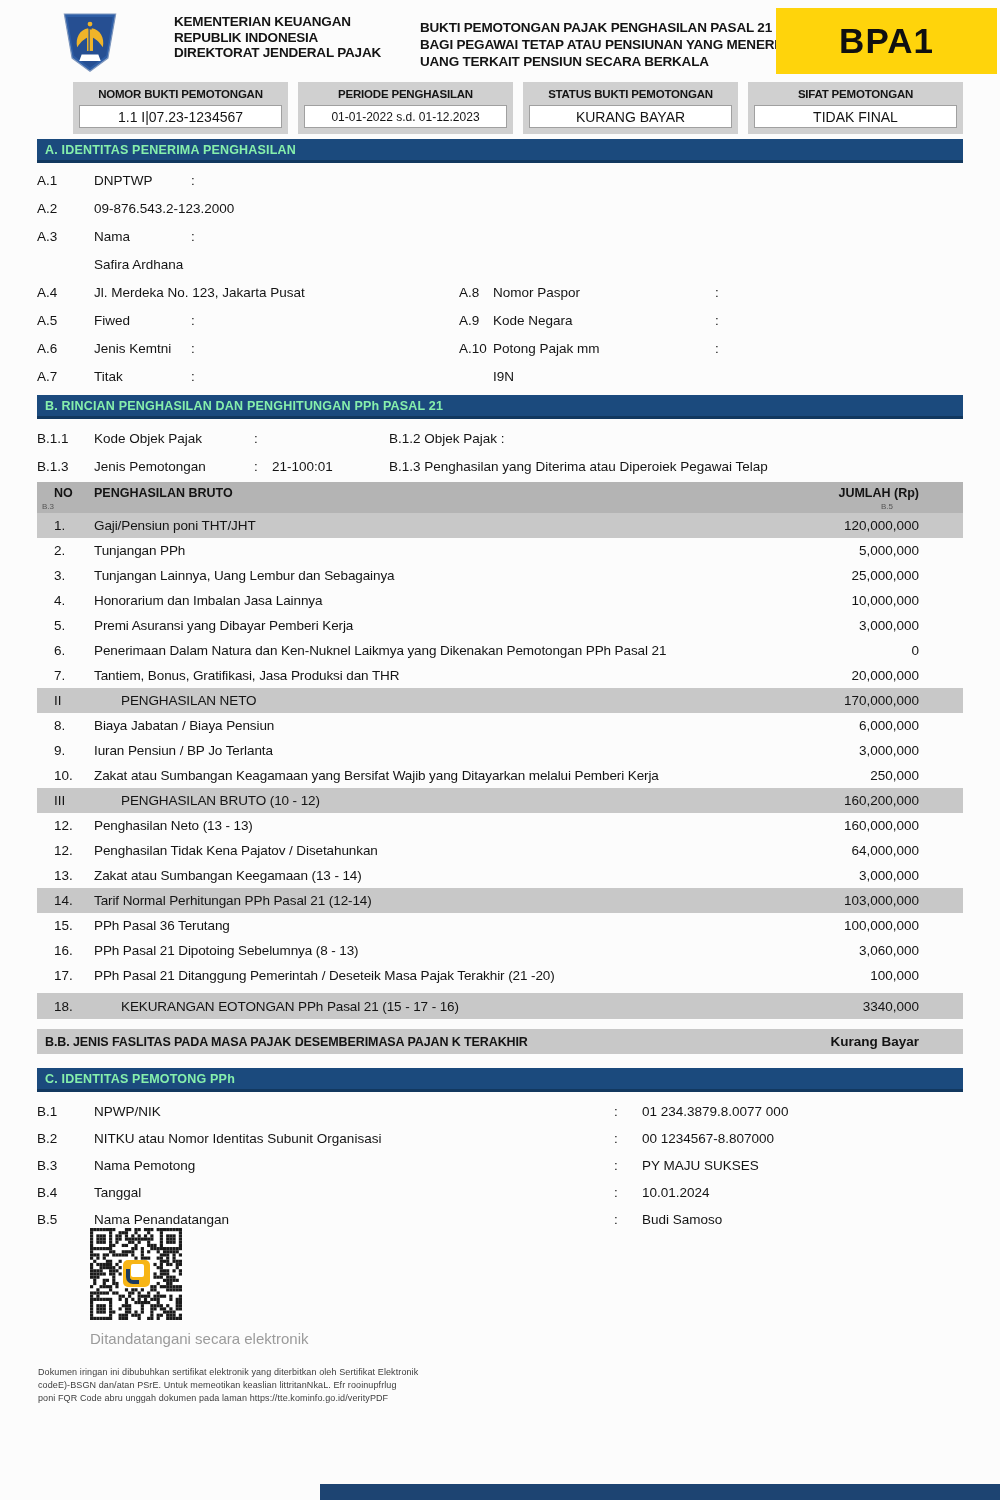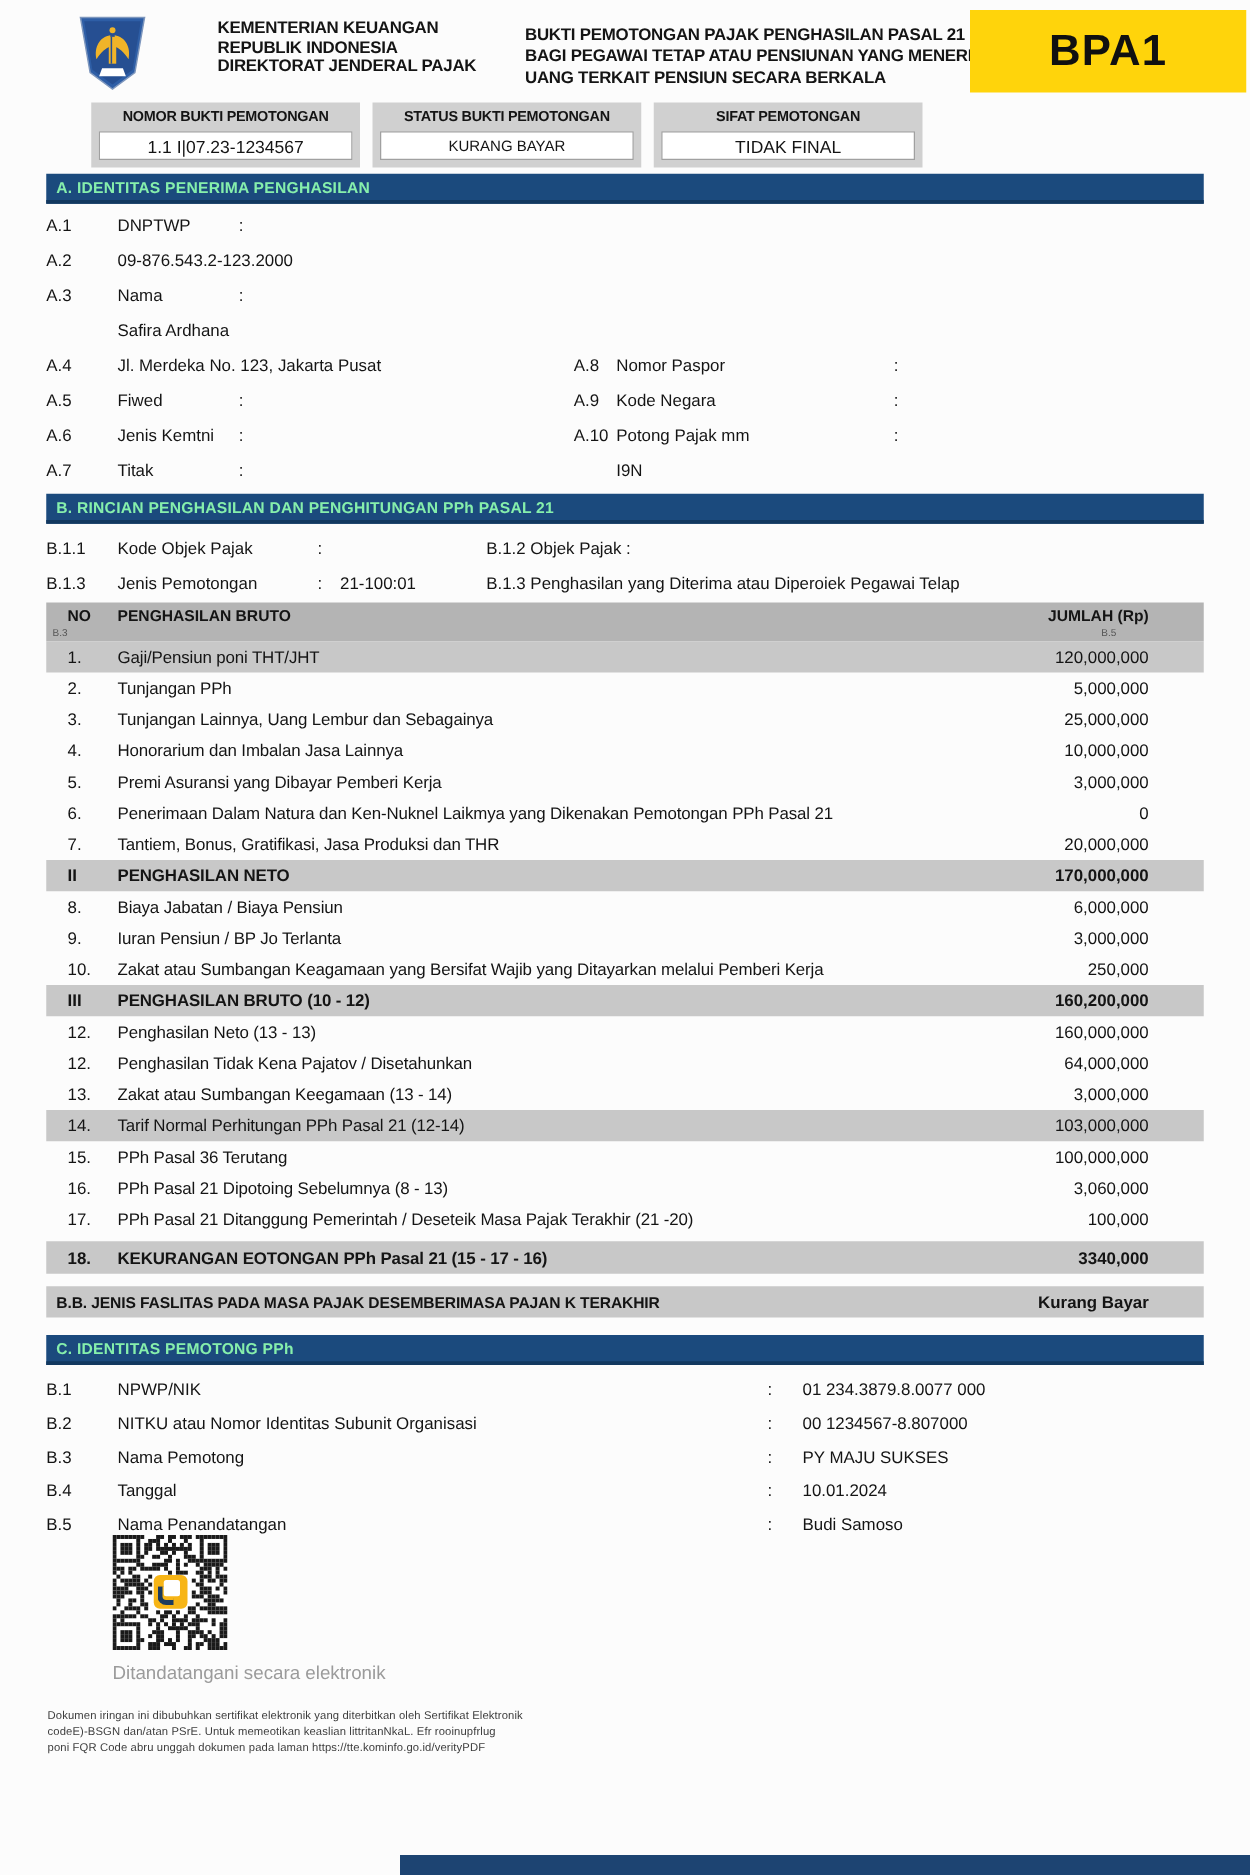--- a/index.html
+++ b/index.html
@@ -45,21 +45,21 @@
   .tbl-head{background:#b4b4b4;padding:4px 0 2px;}
   .th-line1{display:flex;font-weight:bold;font-size:12.5px;}
   .th-no{width:57px;padding-left:17px;box-sizing:border-box;flex-shrink:0;}
   .th-desc{flex:1;}
   .th-amt{padding-right:44px;}
   .th-line2{display:flex;font-size:8px;color:#555;height:11px;align-items:flex-end;}
   .th-sub-left{padding-left:5px;}
   .th-sub-right{margin-left:auto;padding-right:70px;}
   .t-row{display:flex;align-items:center;height:25px;font-size:13.5px;}
   .t-row.gray{background:#c8c8c8;}
-  .t-row.bold{font-weight:bold;}
+  .t-row.bold{font-weight:normal;gap:27px;}
   .t-row.gap{margin-top:5px;height:26px;}
   .t-no{width:57px;padding-left:17px;box-sizing:border-box;flex-shrink:0;}
   .t-label{flex:1;white-space:nowrap;letter-spacing:-0.1px;}
   .t-val{padding-right:44px;text-align:right;min-width:130px;}
   
   .bb-bar{margin:10px 37px 0;background:#c8c8c8;display:flex;align-items:center;height:25px;}
   .bb-label{font-weight:bold;font-size:12.5px;padding-left:8px;letter-spacing:-0.1px;}
   .bb-value{margin-left:auto;padding-right:44px;font-size:13.5px;font-weight:bold;}
   
   .c-bar{margin-top:14px;}
@@ -109,20 +109,24 @@
       <div>BAGI PEGAWAI TETAP ATAU PENSIUNAN YANG MENERIMA</div>
       <div>UANG TERKAIT PENSIUN SECARA BERKALA</div>
     </div>
     <div class="form-code">BPA1</div>
   </div>
 
   <div class="info-bar" id="infoBar">
       <div class="info-col">
         <div class="info-label">NOMOR BUKTI PEMOTONGAN</div>
         <div class="info-value">1.1 I|07.23-1234567</div>
+      </div>
+      <div class="info-col">
+        <div class="info-label">PERIODE PENGHASILAN</div>
+        <div class="info-value">01-01-2022 s.d. 01-12.2023</div>
       </div>
       <div class="info-col">
         <div class="info-label">STATUS BUKTI PEMOTONGAN</div>
         <div class="info-value">KURANG BAYAR</div>
       </div>
       <div class="info-col">
         <div class="info-label">SIFAT PEMOTONGAN</div>
         <div class="info-value">TIDAK FINAL</div>
       </div>
     </div>

